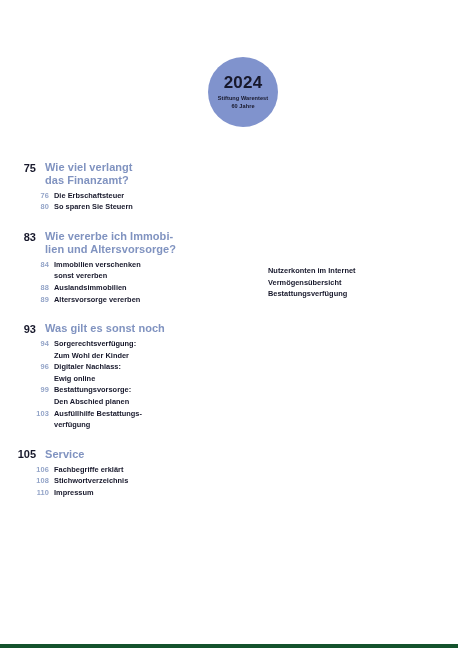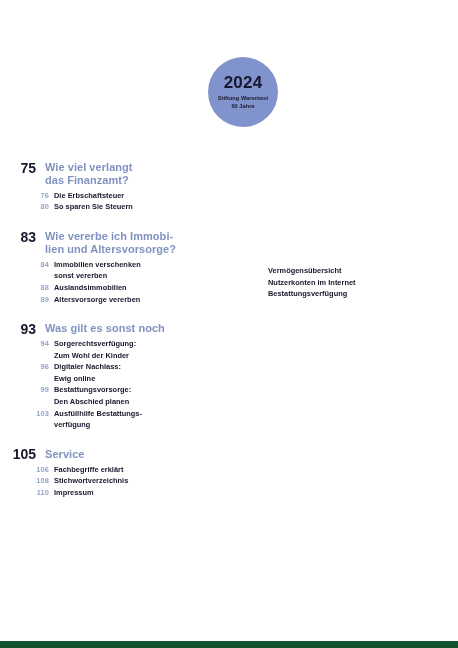--- a/index.html
+++ b/index.html
@@ -13,21 +13,21 @@
     position: relative;
     overflow: hidden;
     font-family: "Liberation Sans", sans-serif;
     -webkit-font-smoothing: antialiased;
   }
 
   .page {
     position: absolute;
     inset: 0;
     background: #ffffff;
-    border-bottom: 7px solid #14532d;
+    border-bottom: 4px solid #14532d;
     box-sizing: border-box;
   }
 
   
   .seal {
     position: absolute;
     left: 208px;
     top: 57px;
     width: 70px;
     height: 70px;
@@ -73,21 +73,21 @@
   .toc-block:last-child { margin-bottom: 0; }
 
   .block-head {
     display: flex;
     align-items: flex-start;
   }
   .block-num {
     width: 36px;
     flex: 0 0 36px;
     text-align: right;
-    font-size: 14px;
+    font-size: 11px;
     font-weight: bold;
     color: #17182b;
     line-height: 13.4px;
     padding-top: 0.5px;
   }
   .block-title {
     padding-left: 9px;
     font-size: 11px;
     font-weight: bold;
     color: #8093c0;
@@ -266,30 +266,30 @@
             </div>
           </div>
         </div>
       </div>
     </div>
   <div class="toc-right">
       <div class="toc-block">
         <div class="sub-list">
           <div class="sub-item">
             <div class="sub-text">
+              <span class="tline">Nutzerkonten im Internet</span>
+            </div>
+          </div>
+          <div class="sub-item">
+            <div class="sub-text">
               <span class="tline">Vermögensübersicht</span>
             </div>
           </div>
           <div class="sub-item">
             <div class="sub-text">
-              <span class="tline">Nutzerkonten im Internet</span>
-            </div>
-          </div>
-          <div class="sub-item">
-            <div class="sub-text">
               <span class="tline">Bestattungsverfügung</span>
             </div>
           </div>
         </div>
       </div>
     </div>
 
 </div>
 
 </body></html>

